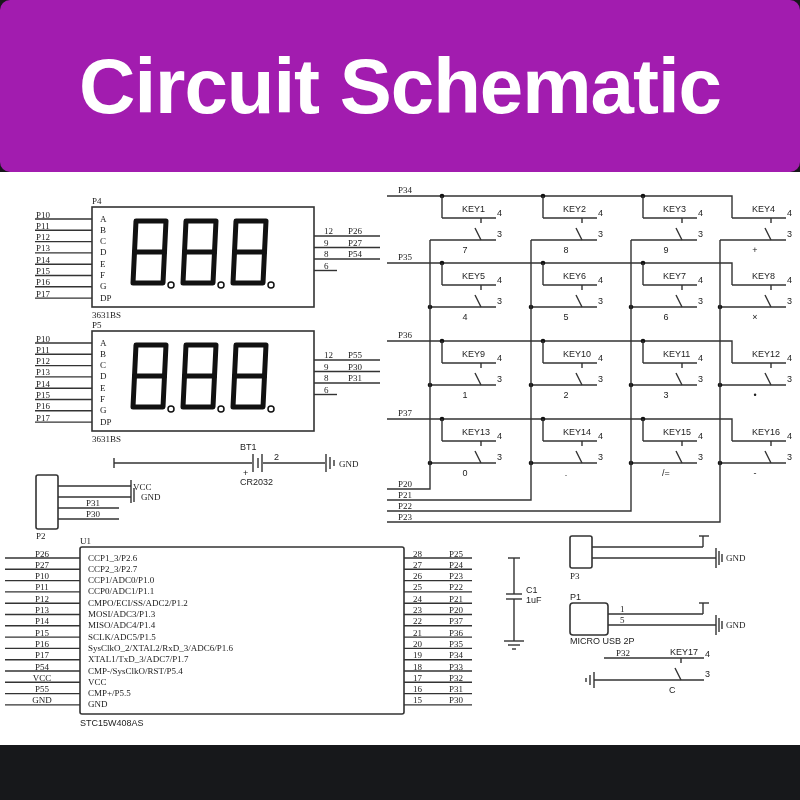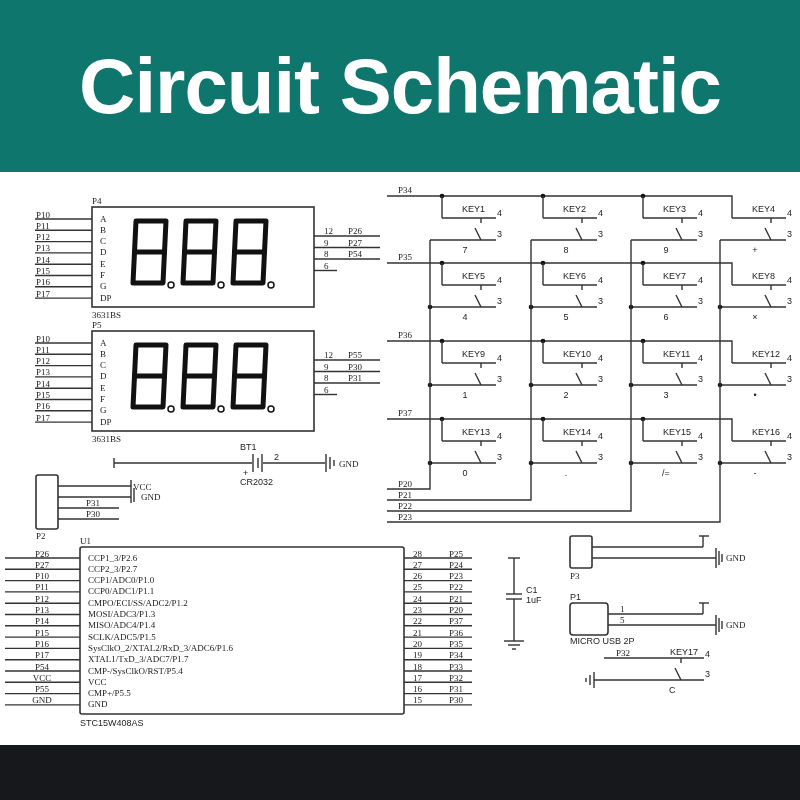--- a/index.html
+++ b/index.html
@@ -1,17 +1,17 @@
 <!DOCTYPE html>
 <html><head>
 <meta charset="utf-8">
 <style>
   html, body { margin: 0; padding: 0; }
   body { width: 800px; height: 800px; background: #17181b; overflow: hidden; position: relative; font-family: "Liberation Sans", sans-serif; }
-  .header { position: absolute; left: 0; top: 0; width: 800px; height: 172px; background: #0f766e; display: flex; align-items: center; justify-content: center; }
+  .header { position: absolute; left: 0; top: 0; width: 800px; height: 172px; background: #a21caf; display: flex; align-items: center; justify-content: center; border-radius: 10px; }
   .title { color: #ffffff; font-family: "Liberation Sans", sans-serif; font-weight: bold; font-size: 78px; letter-spacing: -1px; margin-top: 0px; }
   .canvas { position: absolute; left: 0; top: 172px; width: 800px; height: 573px; background: #ffffff; }
   .footer { position: absolute; left: 0; top: 745px; width: 800px; height: 55px; background: #17181b; }
   svg { position: absolute; left: 0; top: 0; }
   .w { stroke: #333; stroke-width: 1.4; fill: none; }
   .bw { stroke: #333; stroke-width: 1.6; fill: none; }
   .seg { stroke: #111; stroke-width: 5; fill: none; stroke-linejoin: round; stroke-linecap: round; }
   .dot { fill: #111; }
   .serif { font-family: "Liberation Serif", serif; fill: #222; }
   .sans { font-family: "Liberation Sans", sans-serif; fill: #222; }

